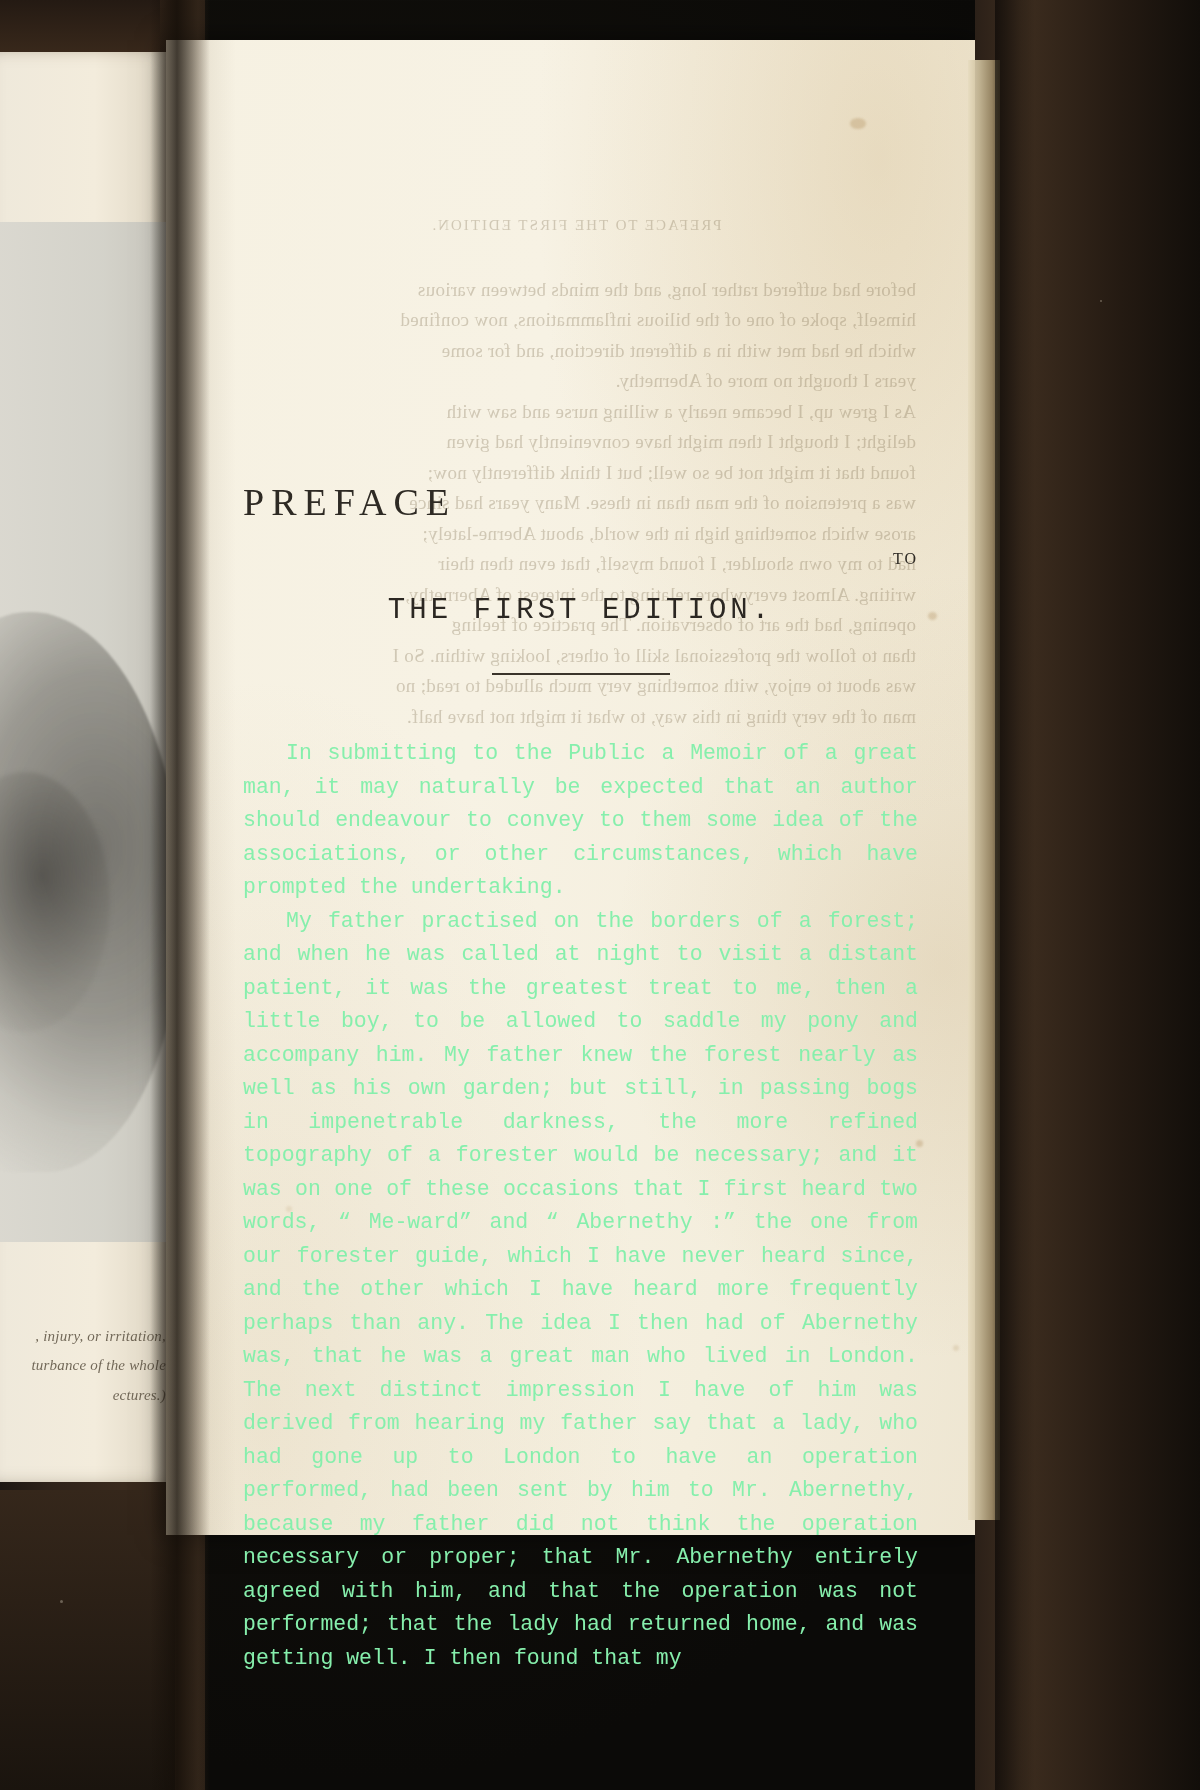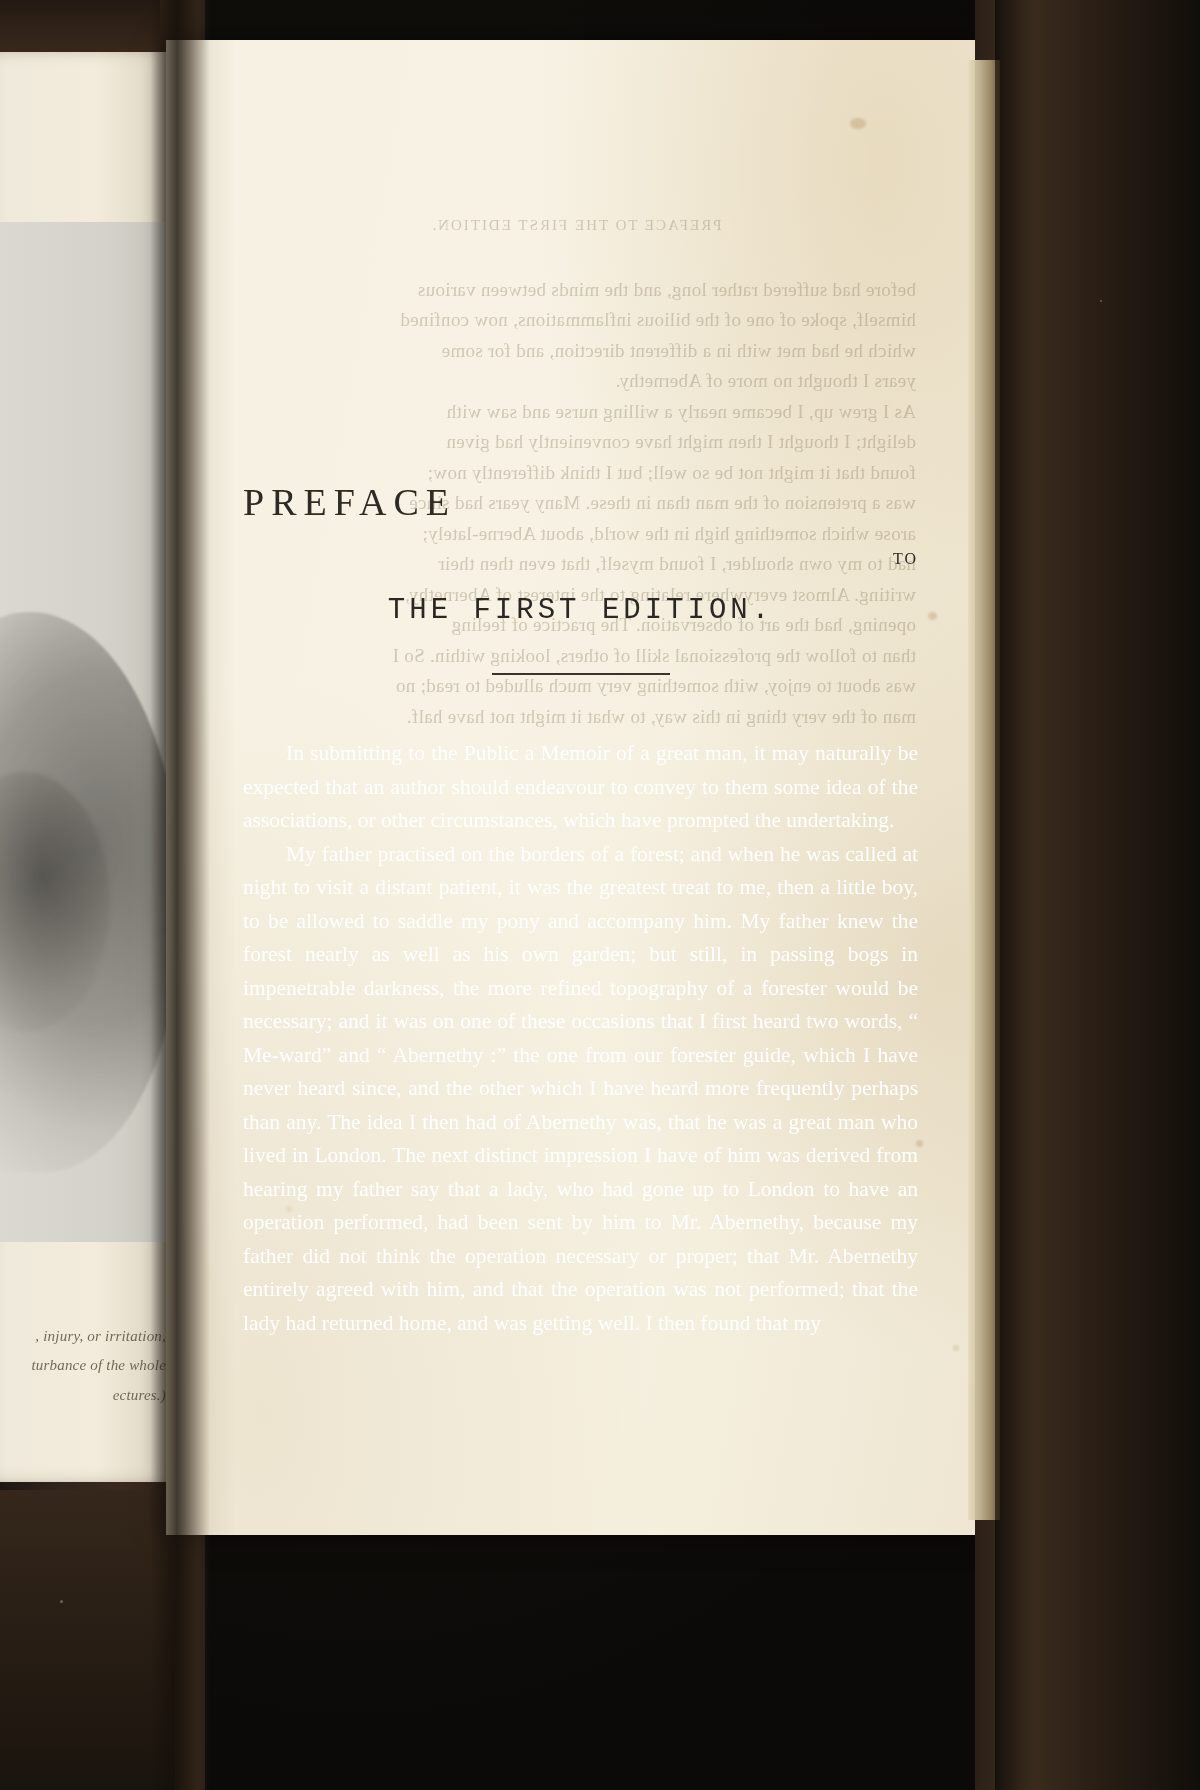--- a/index.html
+++ b/index.html
@@ -227,24 +227,25 @@
   .rule {
     width: 178px;
     height: 2px;
     background: #3a342b;
     margin: 46px auto 0 auto;
   }
   .body {
     margin-top: 62px;
     font-size: 21.5px;
     line-height: 33.5px;
-    color: #ffffff;
+    color: #86efac;
     text-align: justify;
     text-justify: inter-word;
     hyphens: manual;
+    font-family: Liberation Mono, monospace;
   }
   .body p { margin: 0; text-indent: 2.0em; }
 
   
   .dust { position: absolute; border-radius: 50%; background: rgba(230,220,200,.35); }
 </style>
 </head>
 <body>
 
 <div id="page">

